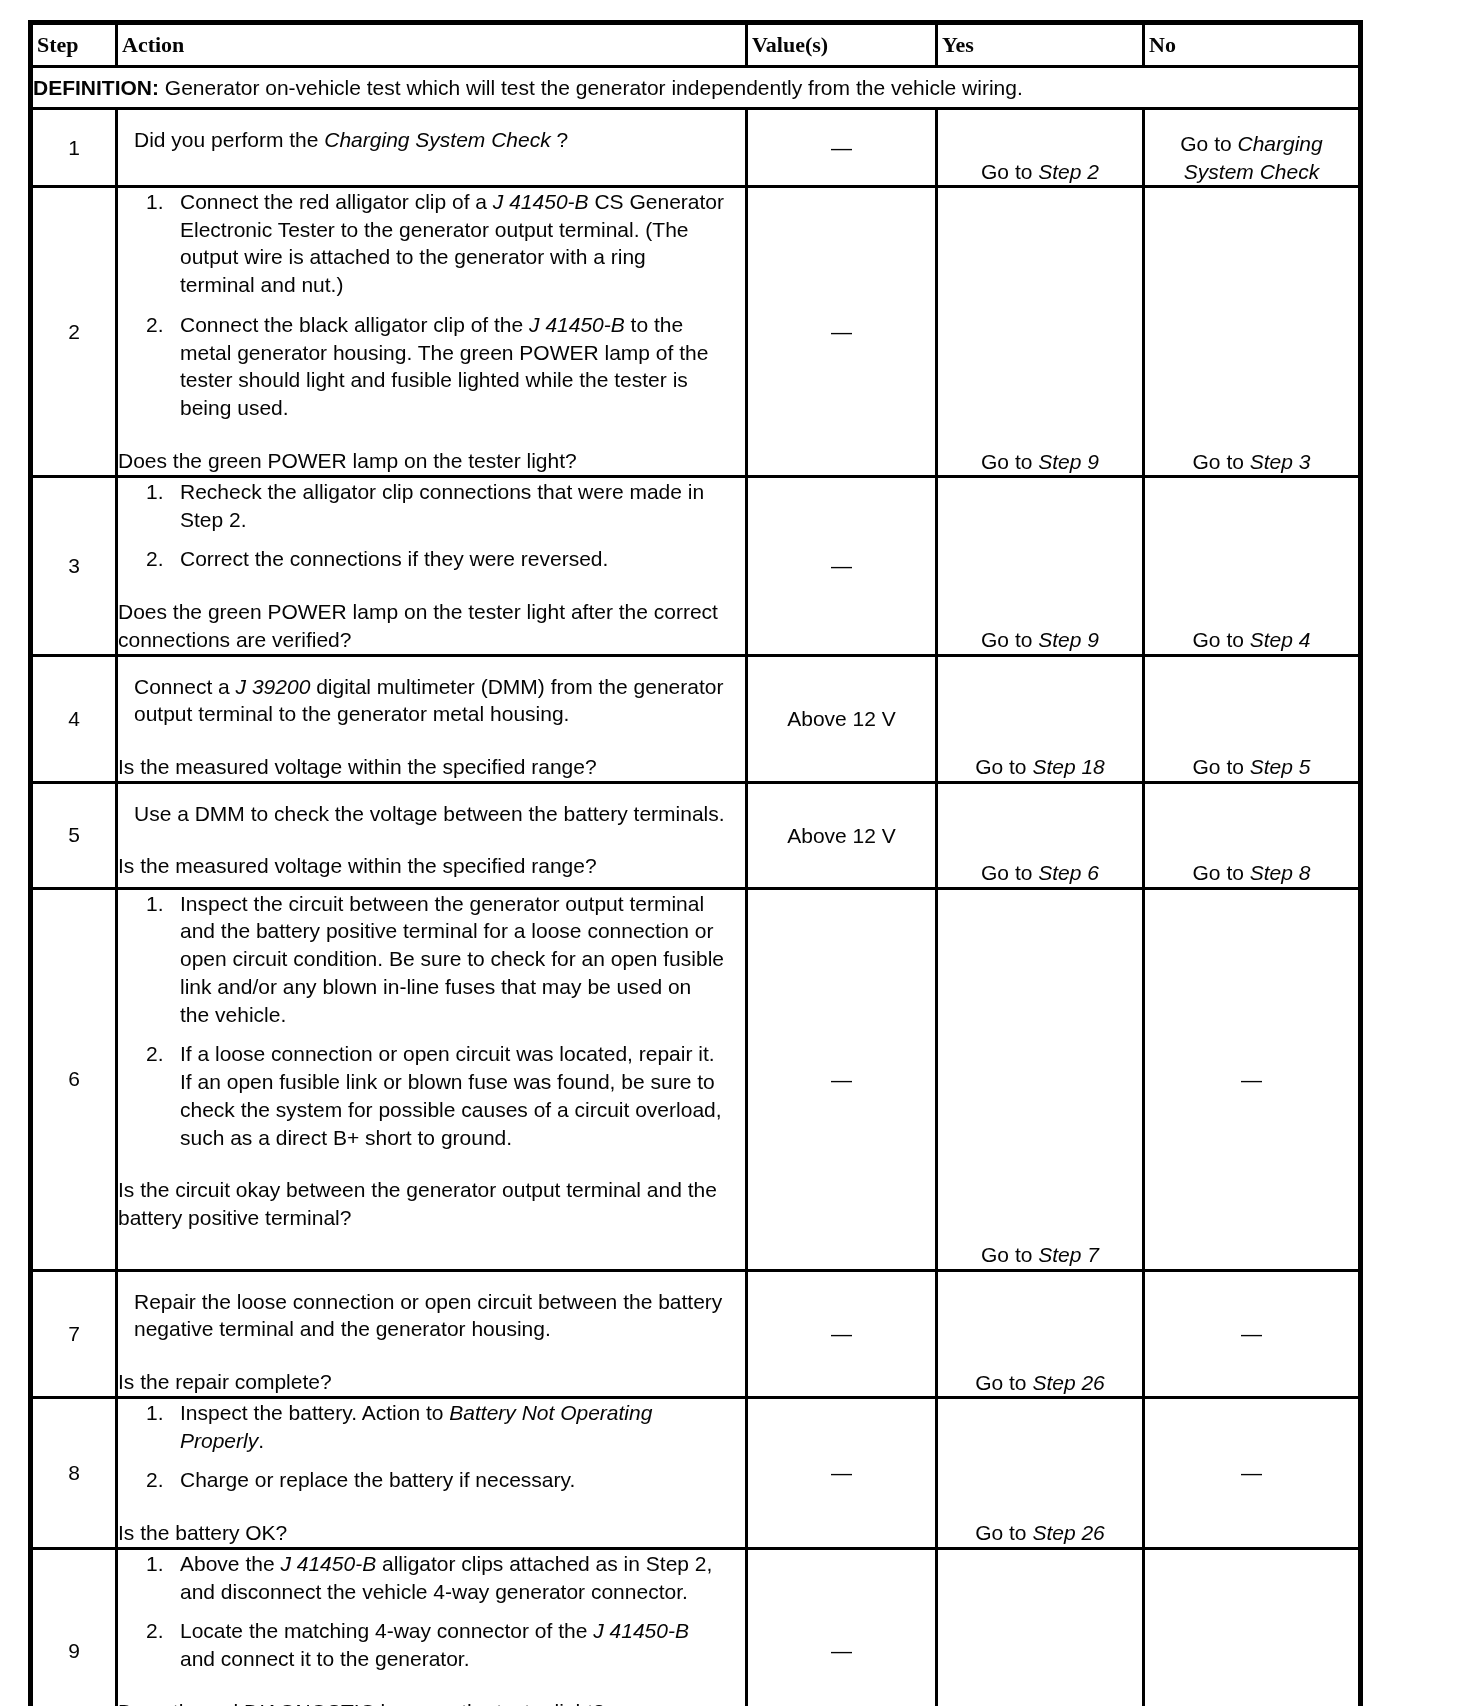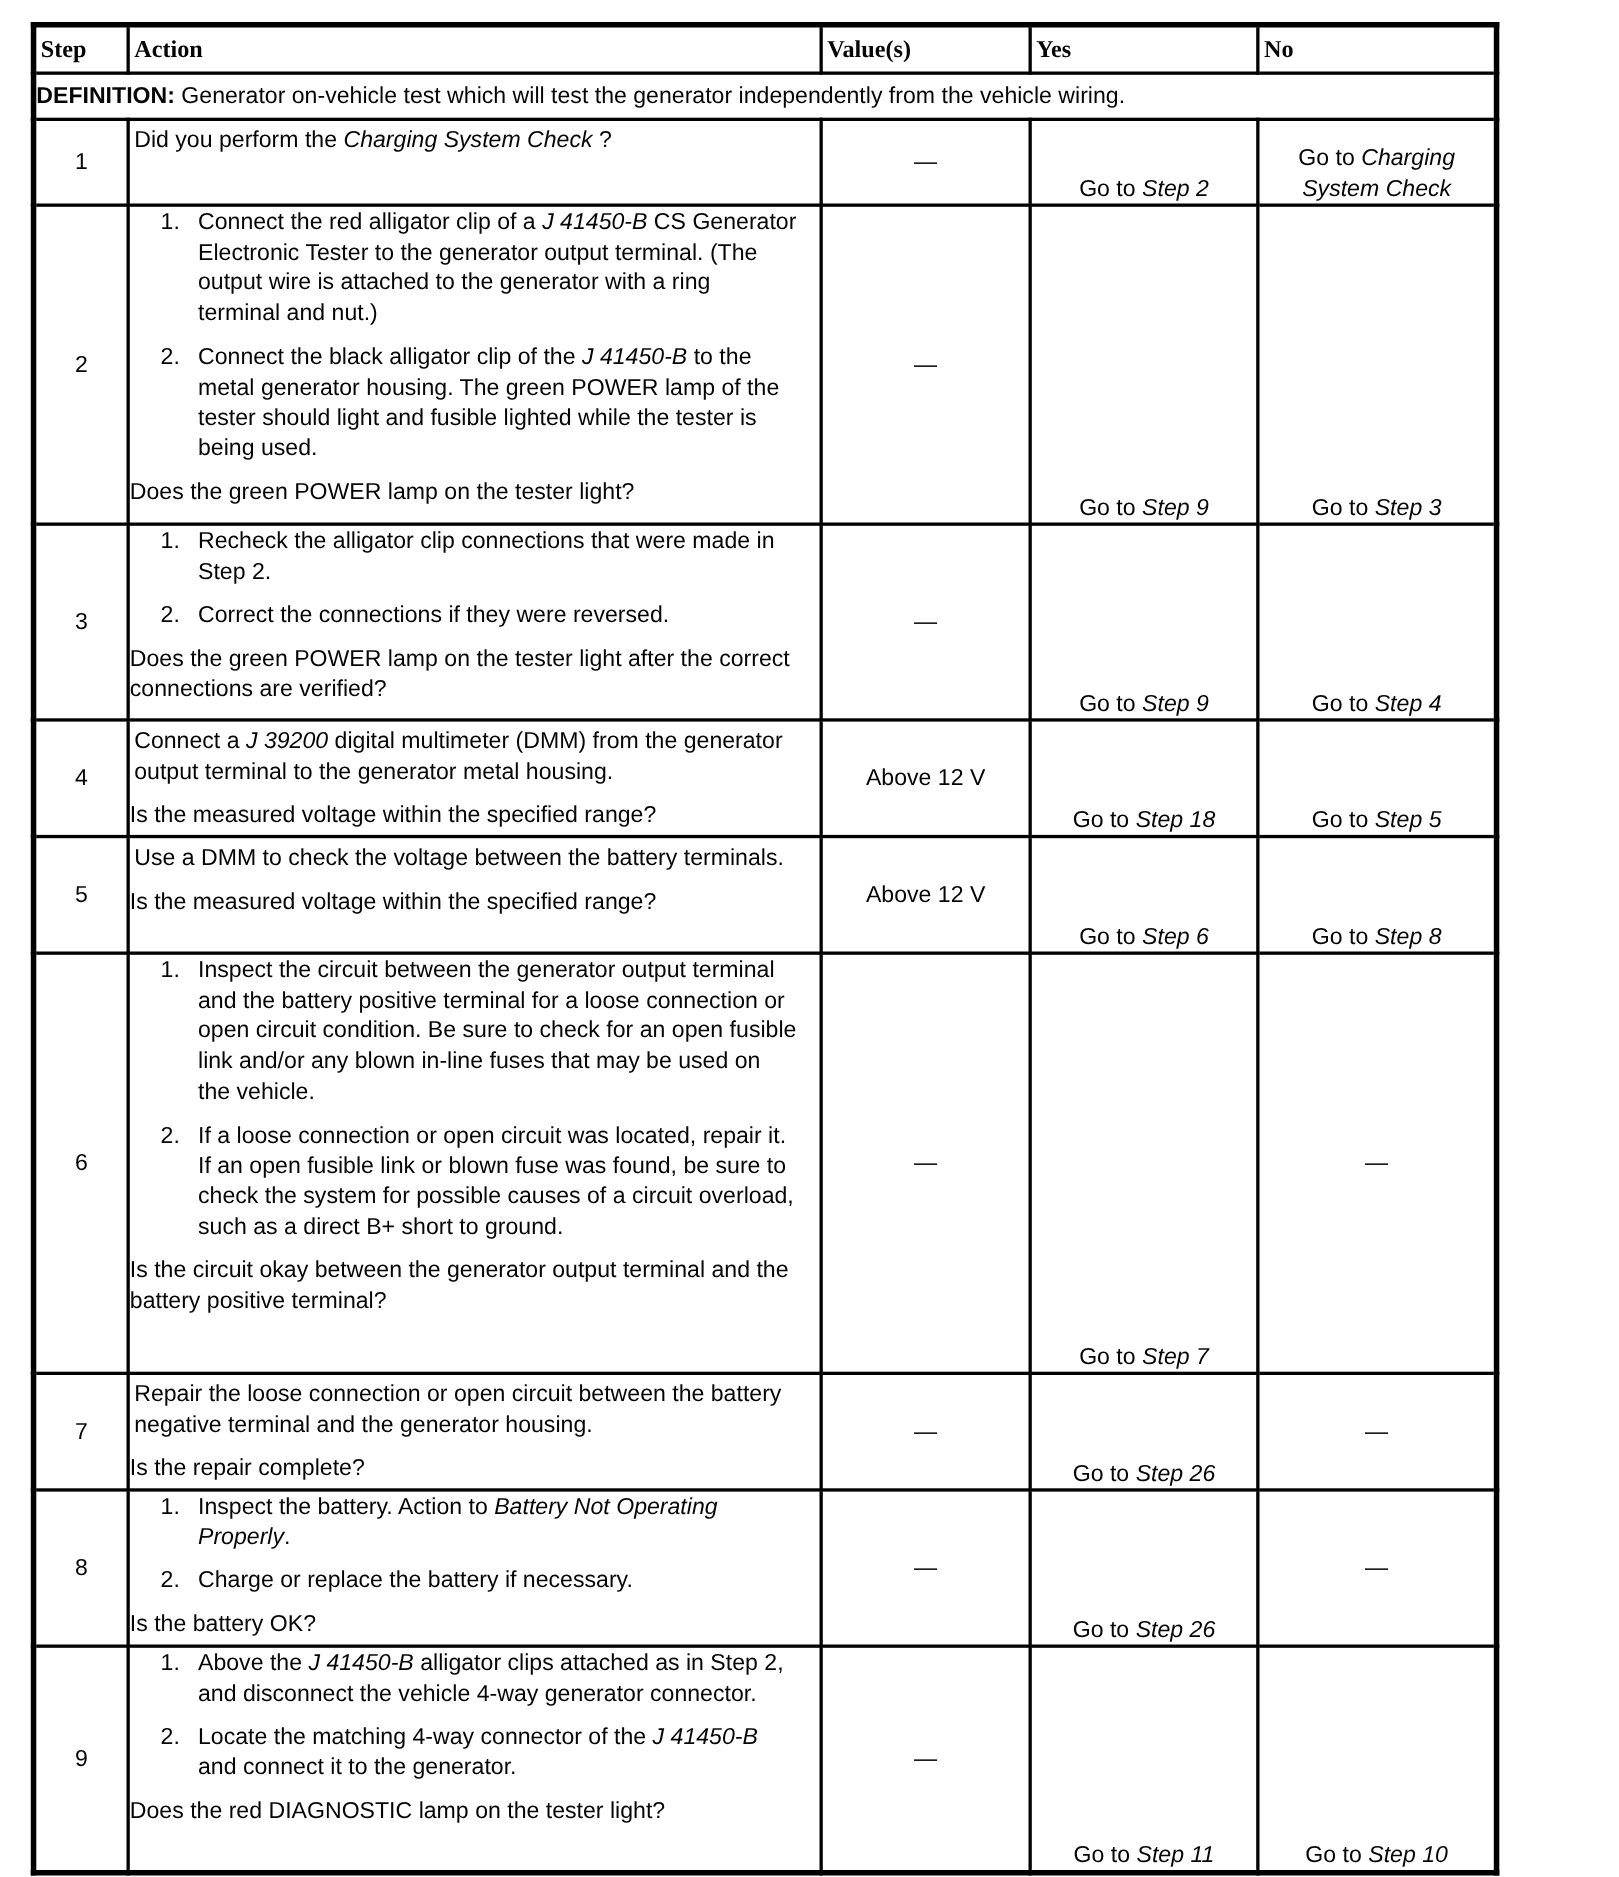--- a/index.html
+++ b/index.html
@@ -42,26 +42,26 @@
     text-align: center;
     vertical-align: middle;
     font-size: 21px;
   }
   .action-cell {
     vertical-align: top;
     padding: 9px 10px 9px 12px;
     font-size: 21px;
     line-height: 1.32;
   }
-  .para { margin: 4px; }
+  .para { margin: 16px; }
   .li { display: flex; margin: 2px 0 12px 28px; }
   .li:first-child { margin-top: 0; }
   .num { width: 34px; flex: none; }
   .li-text { flex: 1; padding-right: 20px; }
-  .question { margin-top: 12px; }
+  .question { margin-top: 25px; }
   .it { font-style: italic; }
   .value-cell, .yes-cell, .no-cell {
     text-align: center;
     font-size: 21px;
     line-height: 1.3;
     padding: 8px 8px 12px 8px;
   }
   .mid { vertical-align: middle; padding-bottom: 8px; }
   .bot { vertical-align: bottom; }
   

